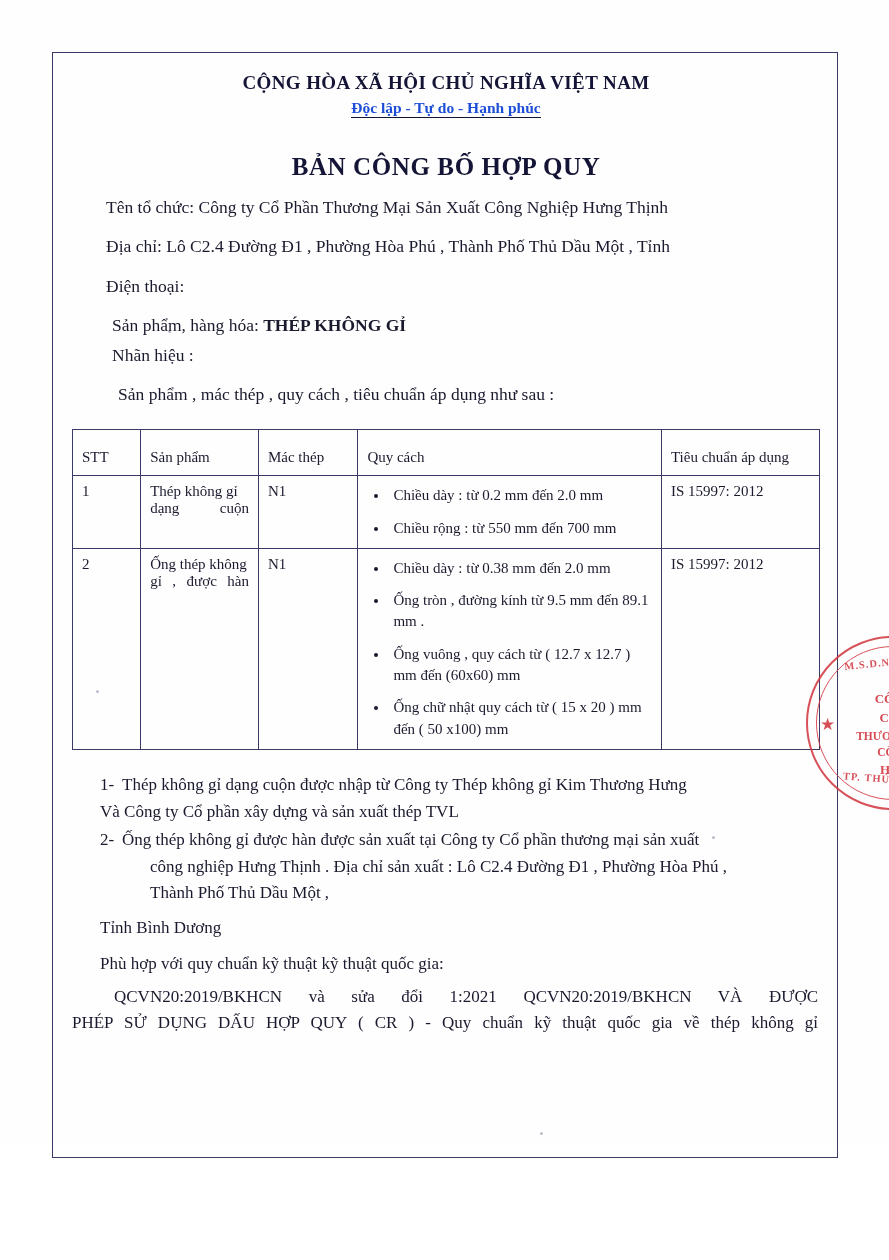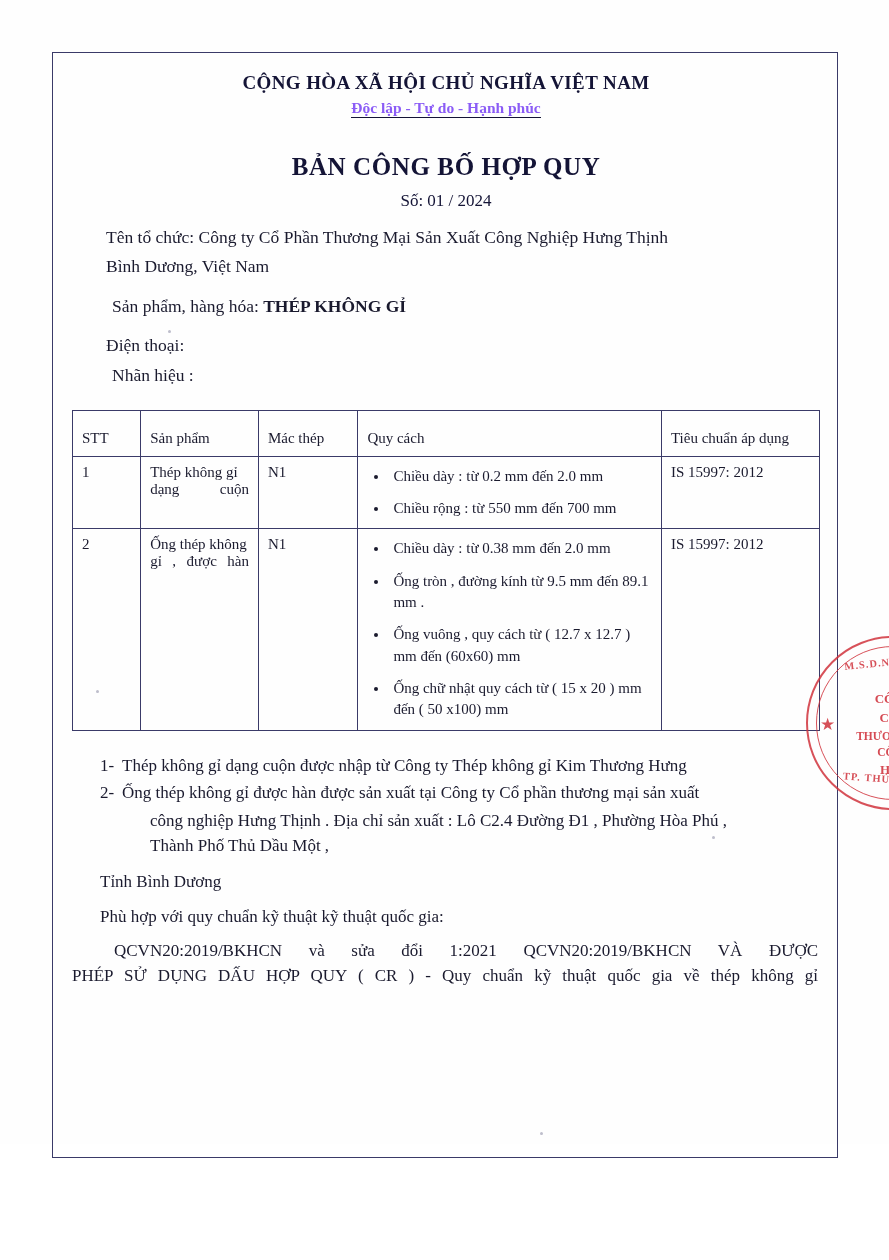--- a/index.html
+++ b/index.html
@@ -42,21 +42,21 @@
     font-size: 19px;
     font-weight: bold;
     letter-spacing: 0.4px;
     color: #141436;
     margin-top: 8px;
   }
   .motto {
     font-size: 15.5px;
     font-weight: bold;
     margin-top: 5px;
-    color: #8b5cf6;
+    color: #1d4ed8;
   }
   .motto span.underline {
     border-bottom: 1px solid #141436;
     padding-bottom: 1px;
   }
   .doc-title {
     font-size: 25px;
     font-weight: bold;
     letter-spacing: 0.6px;
     margin-top: 36px;
@@ -215,38 +215,41 @@
   <div class="speck" style="left:540px;top:1132px;width:3px;height:3px;"></div>
 
   <div class="content">
 
     <div class="center nation">CỘNG HÒA XÃ HỘI CHỦ NGHĨA VIỆT NAM</div>
     <div class="center motto">
       <span class="underline">Độc lập - Tự do - Hạnh phúc</span>
     </div>
 
     <div class="center doc-title">BẢN CÔNG BỐ HỢP QUY</div>
-    <div class="center doc-number">Số: 01 / 2024</div>
 
     <div class="field-line">
       <span>Tên tổ chức:</span>
       <span>Công ty Cổ Phần Thương Mại Sản Xuất Công Nghiệp Hưng Thịnh</span>
     </div>
 
-    <div class="field-line tight">Bình Dương, Việt Nam</div>
+    <div class="field-line">
+      <span>Địa chỉ:</span>
+      <span>Lô C2.4 Đường Đ1 , Phường Hòa Phú , Thành Phố Thủ Dầu Một , Tỉnh</span>
+    </div>
+
+    <div class="field-line">Điện thoại:</div>
 
     <div class="field-line indent2">
       <span>Sản phẩm, hàng hóa:</span>
       <span class="bold">THÉP KHÔNG GỈ</span>
     </div>
 
-    <div class="field-line">Điện thoại:</div>
-
     <div class="field-line indent2 tight">Nhãn hiệu :</div>
 
+    <div class="field-line indent3">Sản phẩm , mác thép , quy cách , tiêu chuẩn áp dụng như sau :</div>
 
     <table class="spec">
       <thead>
         <tr>
           <th class="col-stt">STT</th>
           <th class="col-prod">Sản phẩm</th>
           <th class="col-mac">Mác thép</th>
           <th class="col-quy">Quy cách</th>
           <th class="col-tc">Tiêu chuẩn áp dụng</th>
         </tr>
@@ -279,20 +282,21 @@
           <td>IS 15997: 2012</td>
         </tr>
       </tbody>
     </table>
 
     <div class="notes">
       <div class="note-item">
         <div class="note-num">1-</div>
         <div class="note-body">Thép không gỉ dạng cuộn được nhập từ Công ty Thép không gỉ Kim Thương Hưng</div>
       </div>
+      <div class="note-cont">Và Công ty Cổ phần xây dựng và sản xuất thép TVL</div>
 
       <div class="note-item" style="margin-top:2px;">
         <div class="note-num">2-</div>
         <div class="note-body">Ống thép không gỉ được hàn được sản xuất tại Công ty Cổ phần thương mại sản xuất</div>
       </div>
       <div class="note-cont2">công nghiệp Hưng Thịnh . Địa chỉ sản xuất : Lô C2.4 Đường Đ1 , Phường Hòa Phú ,</div>
       <div class="note-cont2">Thành Phố Thủ Dầu Một ,</div>
     </div>
 
     <div class="tail">Tỉnh Bình Dương</div>

